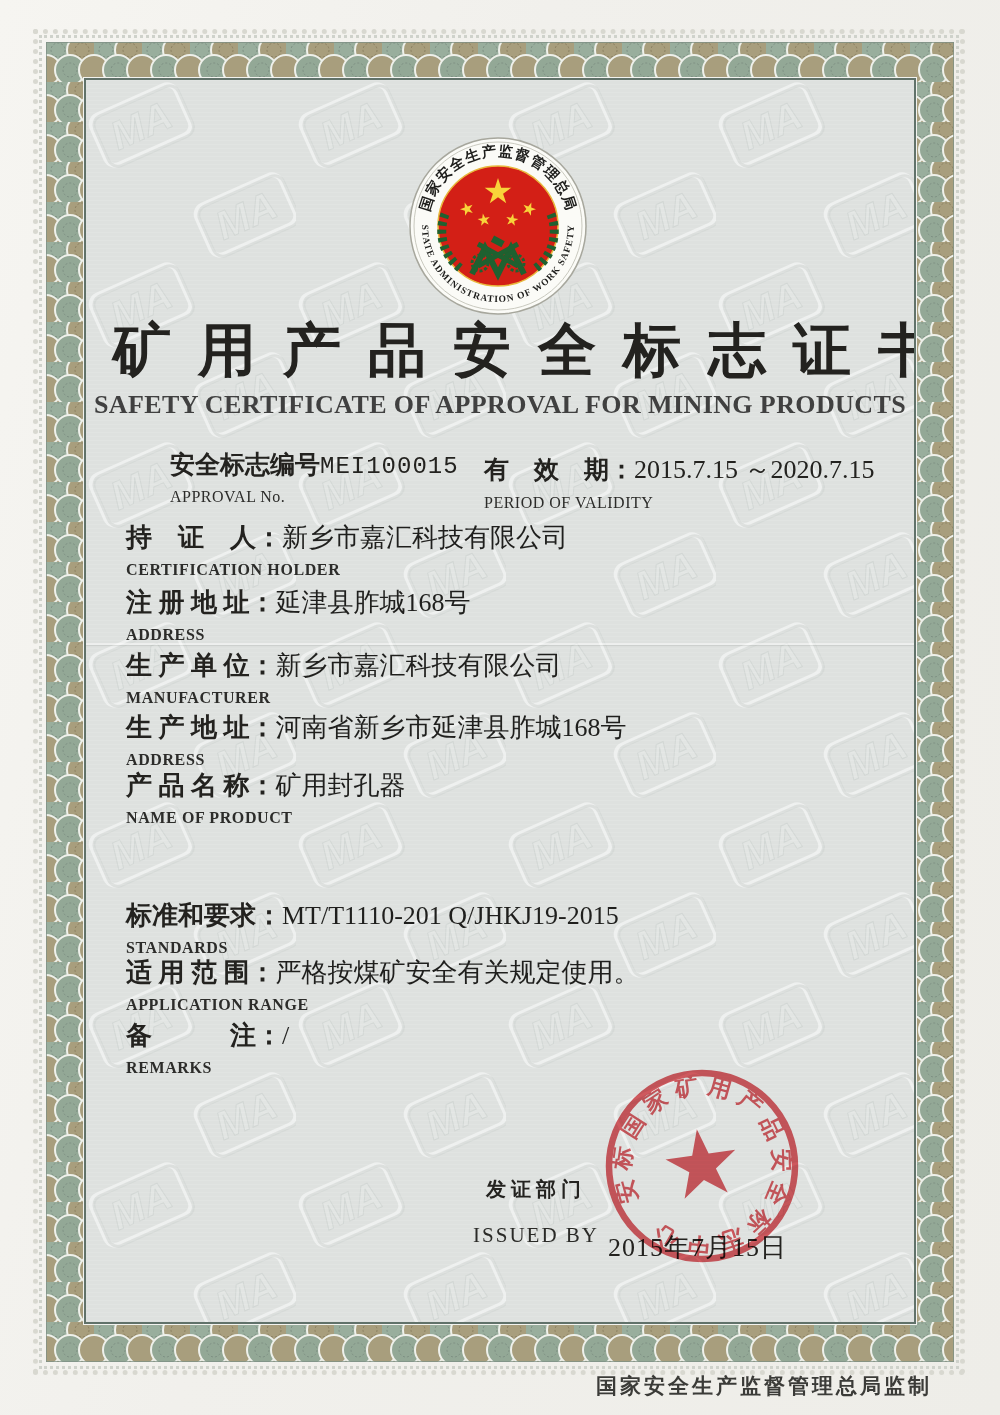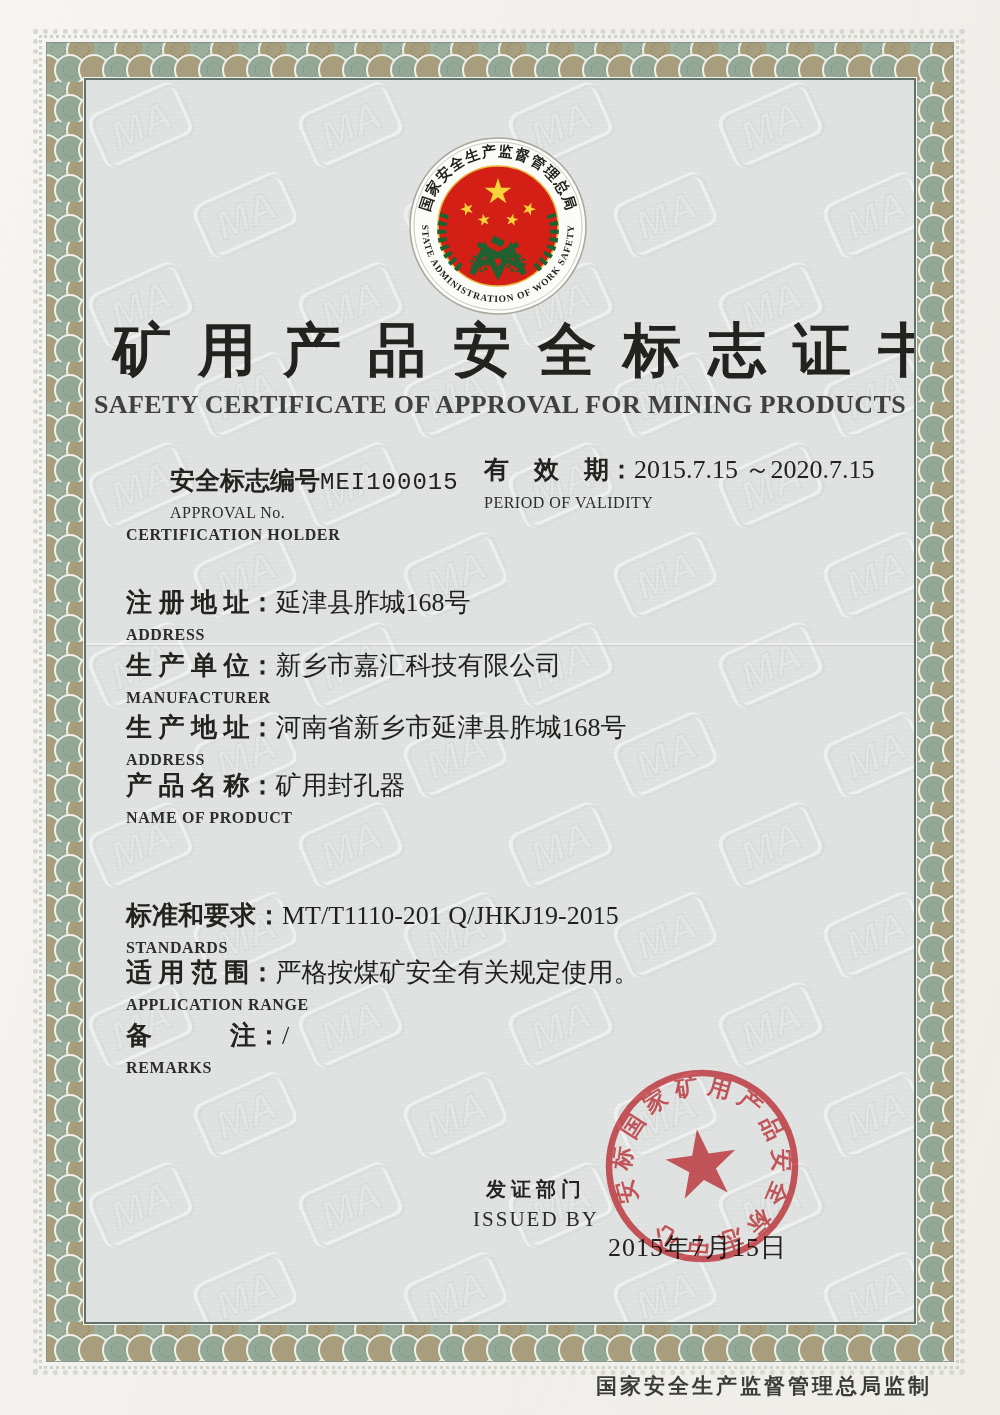--- a/index.html
+++ b/index.html
@@ -72,21 +72,21 @@
   .field .en{font-size:16px;color:#2c2c2a;letter-spacing:.6px;margin-top:6px;font-weight:bold;}
 
   .statement{
     left:34px;top:996px;width:772px;
     font-size:23.5px;line-height:43px;color:#23221f;text-align:justify;
   }
   .statement .l1{text-indent:2em;}
 
   .issued{left:340px;top:1096px;width:220px;text-align:center;}
   .issued .zh{font-size:20px;font-weight:bold;letter-spacing:5px;color:#23221f;white-space:nowrap;}
-  .issued .en{font-size:21px;letter-spacing:2px;color:#2a2a27;margin-top:4px;}
+  .issued .en{font-size:21px;letter-spacing:2px;color:#2a2a27;margin-top:20px;}
 
   .issue-date{left:522px;top:1150px;font-size:26px;color:#23221f;letter-spacing:1px;}
 
   .stamp{left:508px;top:978px;width:216px;height:216px;mix-blend-mode:multiply;}
 
   .imprint{
     position:absolute;right:68px;top:1372px;
     font-size:21px;font-weight:bold;color:#3b3b38;letter-spacing:3px;white-space:nowrap;
   }
 </style>
@@ -166,30 +166,31 @@
         <path d="M 110,108 L 70,130" stroke-width="5"></path>
         <circle cx="72" cy="127" r="8" stroke-width="3" stroke-dasharray="3 2"></circle>
         <circle cx="108" cy="127" r="8" stroke-width="3" stroke-dasharray="3 2"></circle>
         <rect x="84" y="102" width="12" height="7" fill="#1f6130" stroke="none" transform="rotate(28 90 105)"></rect>
       </g>
     </svg>
 
     <div class="abs centered title-zh">矿用产品安全标志证书</div>
     <div class="abs centered title-en">SAFETY CERTIFICATE OF APPROVAL FOR MINING PRODUCTS</div>
 
-    <div class="abs" style="left:84px;top:384px;">
+    <div class="abs" style="left:84px;top:368px;">
       <div class="hdr-zh"><span>安全标志编号</span><span class="hdr-val">MEI100015</span></div>
       <div class="hdr-en">APPROVAL No.</div>
     </div>
     <div class="abs" style="left:398px;top:372px;">
       <div class="hdr-zh"><span>有　效　期：</span><span style="font-weight:normal;font-size:26px;margin-top:22px;">2015.7.15 ～2020.7.15</span></div>
       <div class="hdr-en">PERIOD OF VALIDITY</div>
     </div>
 
     <div class="field" style="top:440px;">
+      <div><span class="zh">持　证　人：</span><span class="val">新乡市嘉汇科技有限公司</span></div>
       <div class="en">CERTIFICATION HOLDER</div>
     </div>
     <div class="field" style="top:505px;">
       <div><span class="zh">注 册 地 址：</span><span class="val">延津县胙城168号</span></div>
       <div class="en">ADDRESS</div>
     </div>
     <div class="field" style="top:568px;">
       <div><span class="zh">生 产 单 位：</span><span class="val">新乡市嘉汇科技有限公司</span></div>
       <div class="en">MANUFACTURER</div>
     </div>

